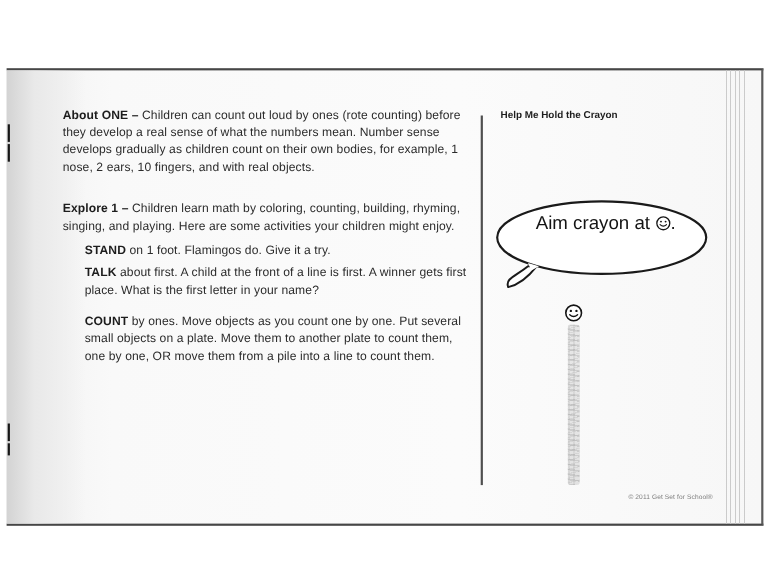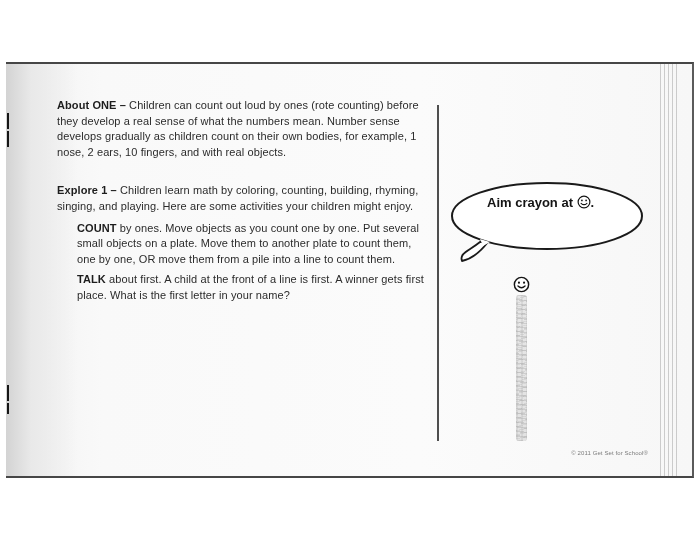--- a/index.html
+++ b/index.html
@@ -34,21 +34,21 @@
   .column-divider { position:absolute; left:437px; top:105px; width:2px; height:336px; background:#4f4f4f; }
 
   
   .right-col { position:absolute; left:455px; top:99px; width:196px; color:#2b2b2b; }
   .help-title { font-size:9px; font-weight:bold; line-height:11px; color:#1d1d1d; }
   .help-text  { font-size:8px; line-height:10.5px; margin-top:1px; }
   .help-text b { font-weight:bold; }
 
   
   .speech-bubble { position:absolute; left:443px; top:179px; width:207px; height:90px; }
-  .bubble-text { position:absolute; left:44px; top:14px; font-size:13px; font-weight:bold;
+  .bubble-text { position:absolute; left:44px; top:14px; font-size:17px; font-weight:normal;
     line-height:19px; color:#141414; white-space:nowrap; }
   .inline-smiley { display:inline-block; width:14px; height:14px; vertical-align:-2px; }
 
   
   .start-smiley { position:absolute; left:513px; top:276px; width:17px; height:17px; }
   .crayon-stroke { position:absolute; left:516px; top:295px; width:11px; height:146px; border-radius:3px;
     background:
       repeating-linear-gradient(8deg,  rgba(168,168,168,.38) 0 1.5px, rgba(245,245,245,.05) 1.5px 4.5px),
       repeating-linear-gradient(-14deg, rgba(178,178,178,.30) 0 1px,  rgba(255,255,255,0)   1px 4px),
       repeating-linear-gradient(90deg, rgba(200,200,200,.45) 0 2px,  rgba(238,238,238,.2)  2px 5px),
@@ -70,31 +70,33 @@
     <div class="binding-mark bm3"></div>
     <div class="binding-mark bm4"></div>
     <div class="page-edge-lines"></div>
 
     <div class="left-col">
       <p class="para-about"><b>About ONE –</b><span> Children can count out loud by ones (rote counting) before they develop a real sense of what the numbers mean. Number sense develops gradually as children count on their own bodies, for example, 1 nose, 2 ears, 10 fingers, and with real objects.</span></p>
 
       <p class="para-explore"><b>Explore 1 –</b><span> Children learn math by coloring, counting, building, rhyming, singing, and playing. Here are some activities your children might enjoy.</span></p>
 
 
+      <p class="activity"><b>STAND</b><span> on 1 foot. Flamingos do. Give it a try.</span></p>
+
+      <p class="activity activity-talk"><b>TALK</b><span> about first. A child at the front of a line is first. A winner gets first place. What is the first letter in your name?</span></p>
 
       <p class="activity"><b>COUNT</b><span> by ones. Move objects as you count one by one. Put several small objects on a plate. Move them to another plate to count them, one by one, OR move them from a pile into a line to count them.</span></p>
-
-      <p class="activity activity-talk"><b>TALK</b><span> about first. A child at the front of a line is first. A winner gets first place. What is the first letter in your name?</span></p>
 
     </div>
   </div>
 
   <div class="column-divider"></div>
 
   <div class="right-col">
+    <div class="help-title">Help Me Hold the Crayon</div>
   </div>
 
   <div class="speech-bubble">
     <svg width="207" height="90" viewBox="0 0 207 90">
       <ellipse cx="104" cy="37" rx="95" ry="33" fill="#ffffff" stroke="#1a1a1a" stroke-width="2"></ellipse>
       <path d="M37 63 C26 72 16 74 19 82 C29 80 38 72 45 63 Z" fill="#ffffff" stroke="#1a1a1a" stroke-width="1.8" stroke-linejoin="round"></path>
       <path d="M37 60 L47 63 L40 67 Z" fill="#ffffff" stroke="none"></path>
     </svg>
     <div class="bubble-text">
       <div><span>Aim crayon at </span><svg class="inline-smiley" viewBox="0 0 20 20">

